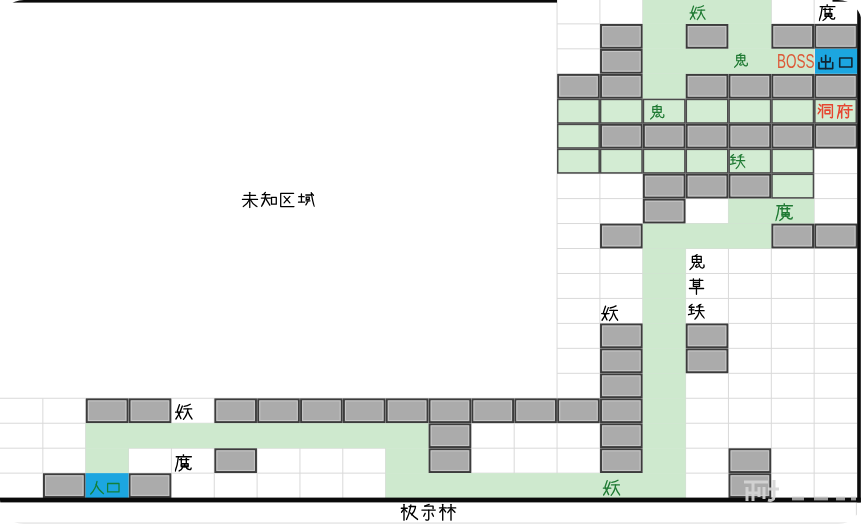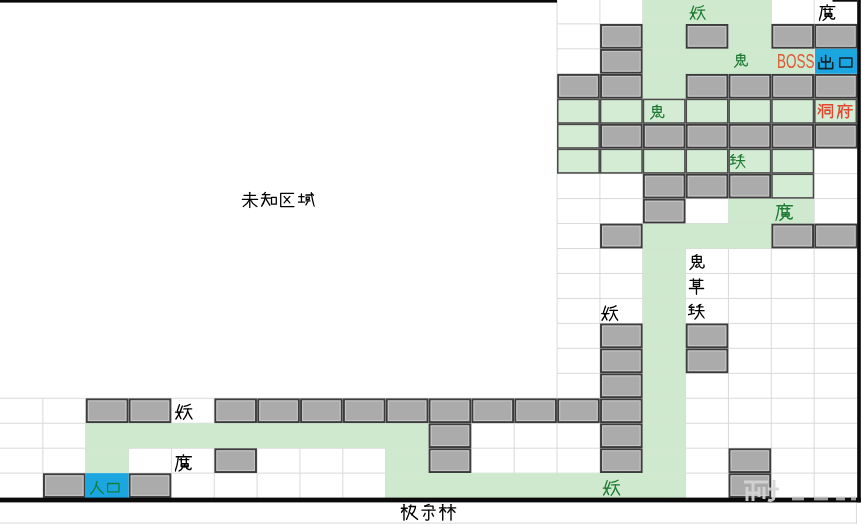--- a/index.html
+++ b/index.html
@@ -1,14 +1,14 @@
 <!DOCTYPE html>
 <html><head><meta charset="utf-8"><style>
 html,body{margin:0;padding:0;background:#fff;font-family:"Liberation Sans",sans-serif;}
-#map{position:relative;width:862px;height:524px;overflow:hidden;background:#fff;}
+#map{position:relative;width:862px;height:524px;overflow:hidden;background:#fff;border-radius:24px;}
 </style></head><body>
 <div id="map">
 <svg width="862" height="524" viewBox="0 0 862 524">
 <defs>
 <symbol id="g-yao" viewBox="0 0 100 100">
           <g fill="none" stroke="currentColor" stroke-width="var(--sw,7.6)" stroke-linecap="round" stroke-linejoin="round">
             <path d="M26 10 L14 46 L34 88"></path>
             <path d="M42 18 C34 46 20 72 6 90"></path>
             <path d="M4 52 H46"></path>
             <path d="M86 8 C76 14 64 18 52 20"></path>

